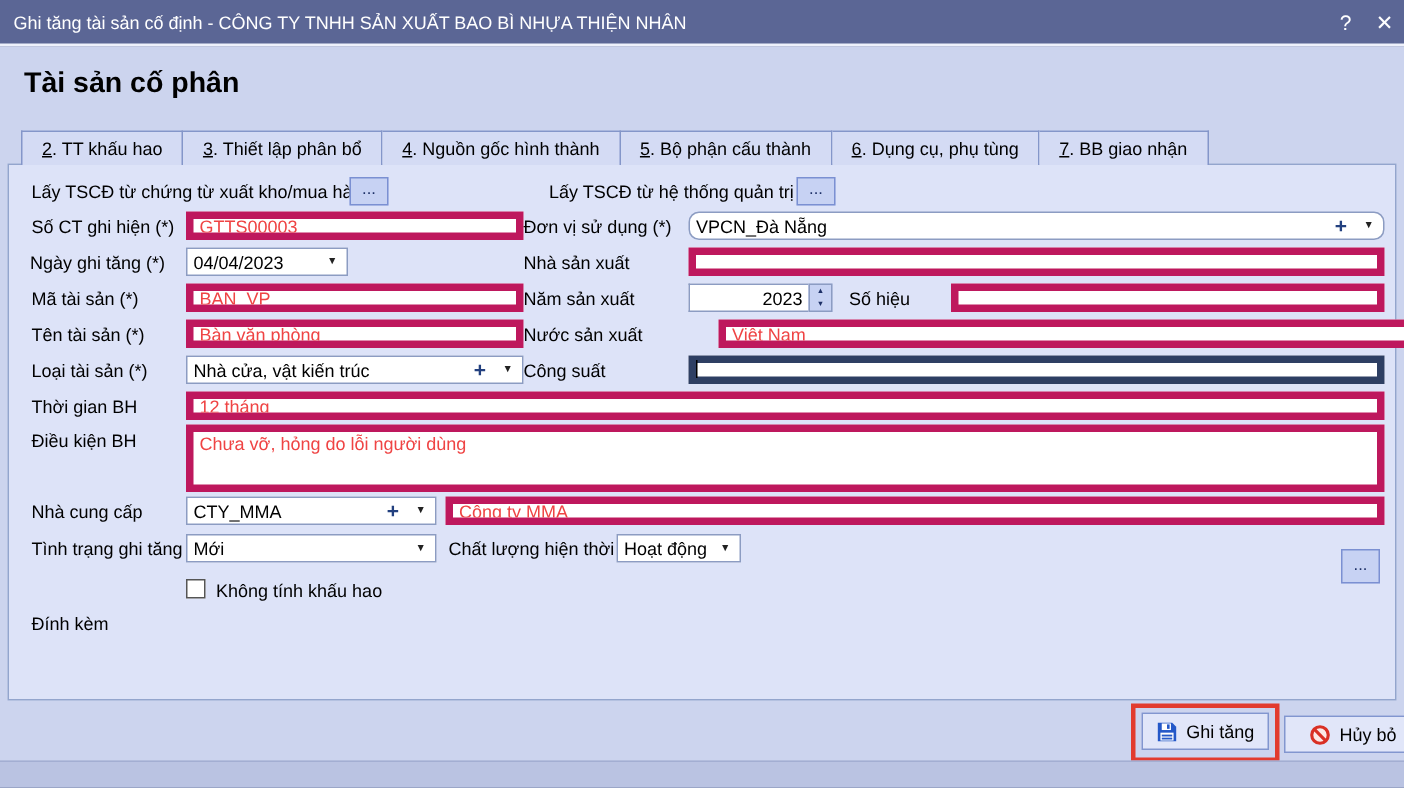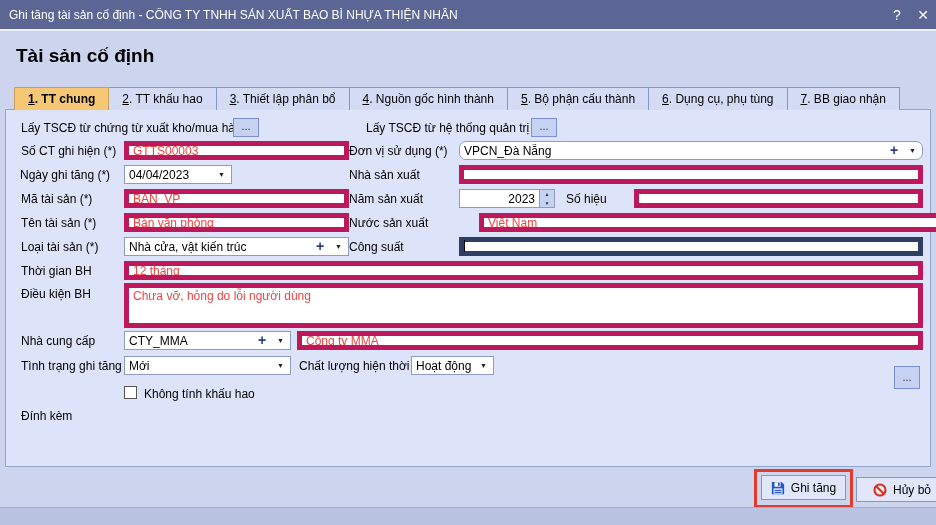--- a/index.html
+++ b/index.html
@@ -62,24 +62,23 @@
 <body>
 
 <div class="dialog">
 
   <div class="titlebar">
     <span class="title">Ghi tăng tài sản cố định - CÔNG TY TNHH SẢN XUẤT BAO BÌ NHỰA THIỆN NHÂN</span>
     <span class="tb-btn">?</span>
     <span class="tb-btn">✕</span>
   </div>
 
-  <div class="heading">Tài sản cố định</div>
+  <div class="heading">Tài sản cố phân</div>
 
   <div class="tabs">
-    <div class="tab active"><span class="num">1</span><span>. TT chung</span></div>
     <div class="tab"><span class="num">2</span><span>. TT khấu hao</span></div>
     <div class="tab"><span class="num">3</span><span>. Thiết lập phân bổ</span></div>
     <div class="tab"><span class="num">4</span><span>. Nguồn gốc hình thành</span></div>
     <div class="tab"><span class="num">5</span><span>. Bộ phận cấu thành</span></div>
     <div class="tab"><span class="num">6</span><span>. Dụng cụ, phụ tùng</span></div>
     <div class="tab"><span class="num">7</span><span>. BB giao nhận</span></div>
   </div>
 
   <div class="panel">
 

